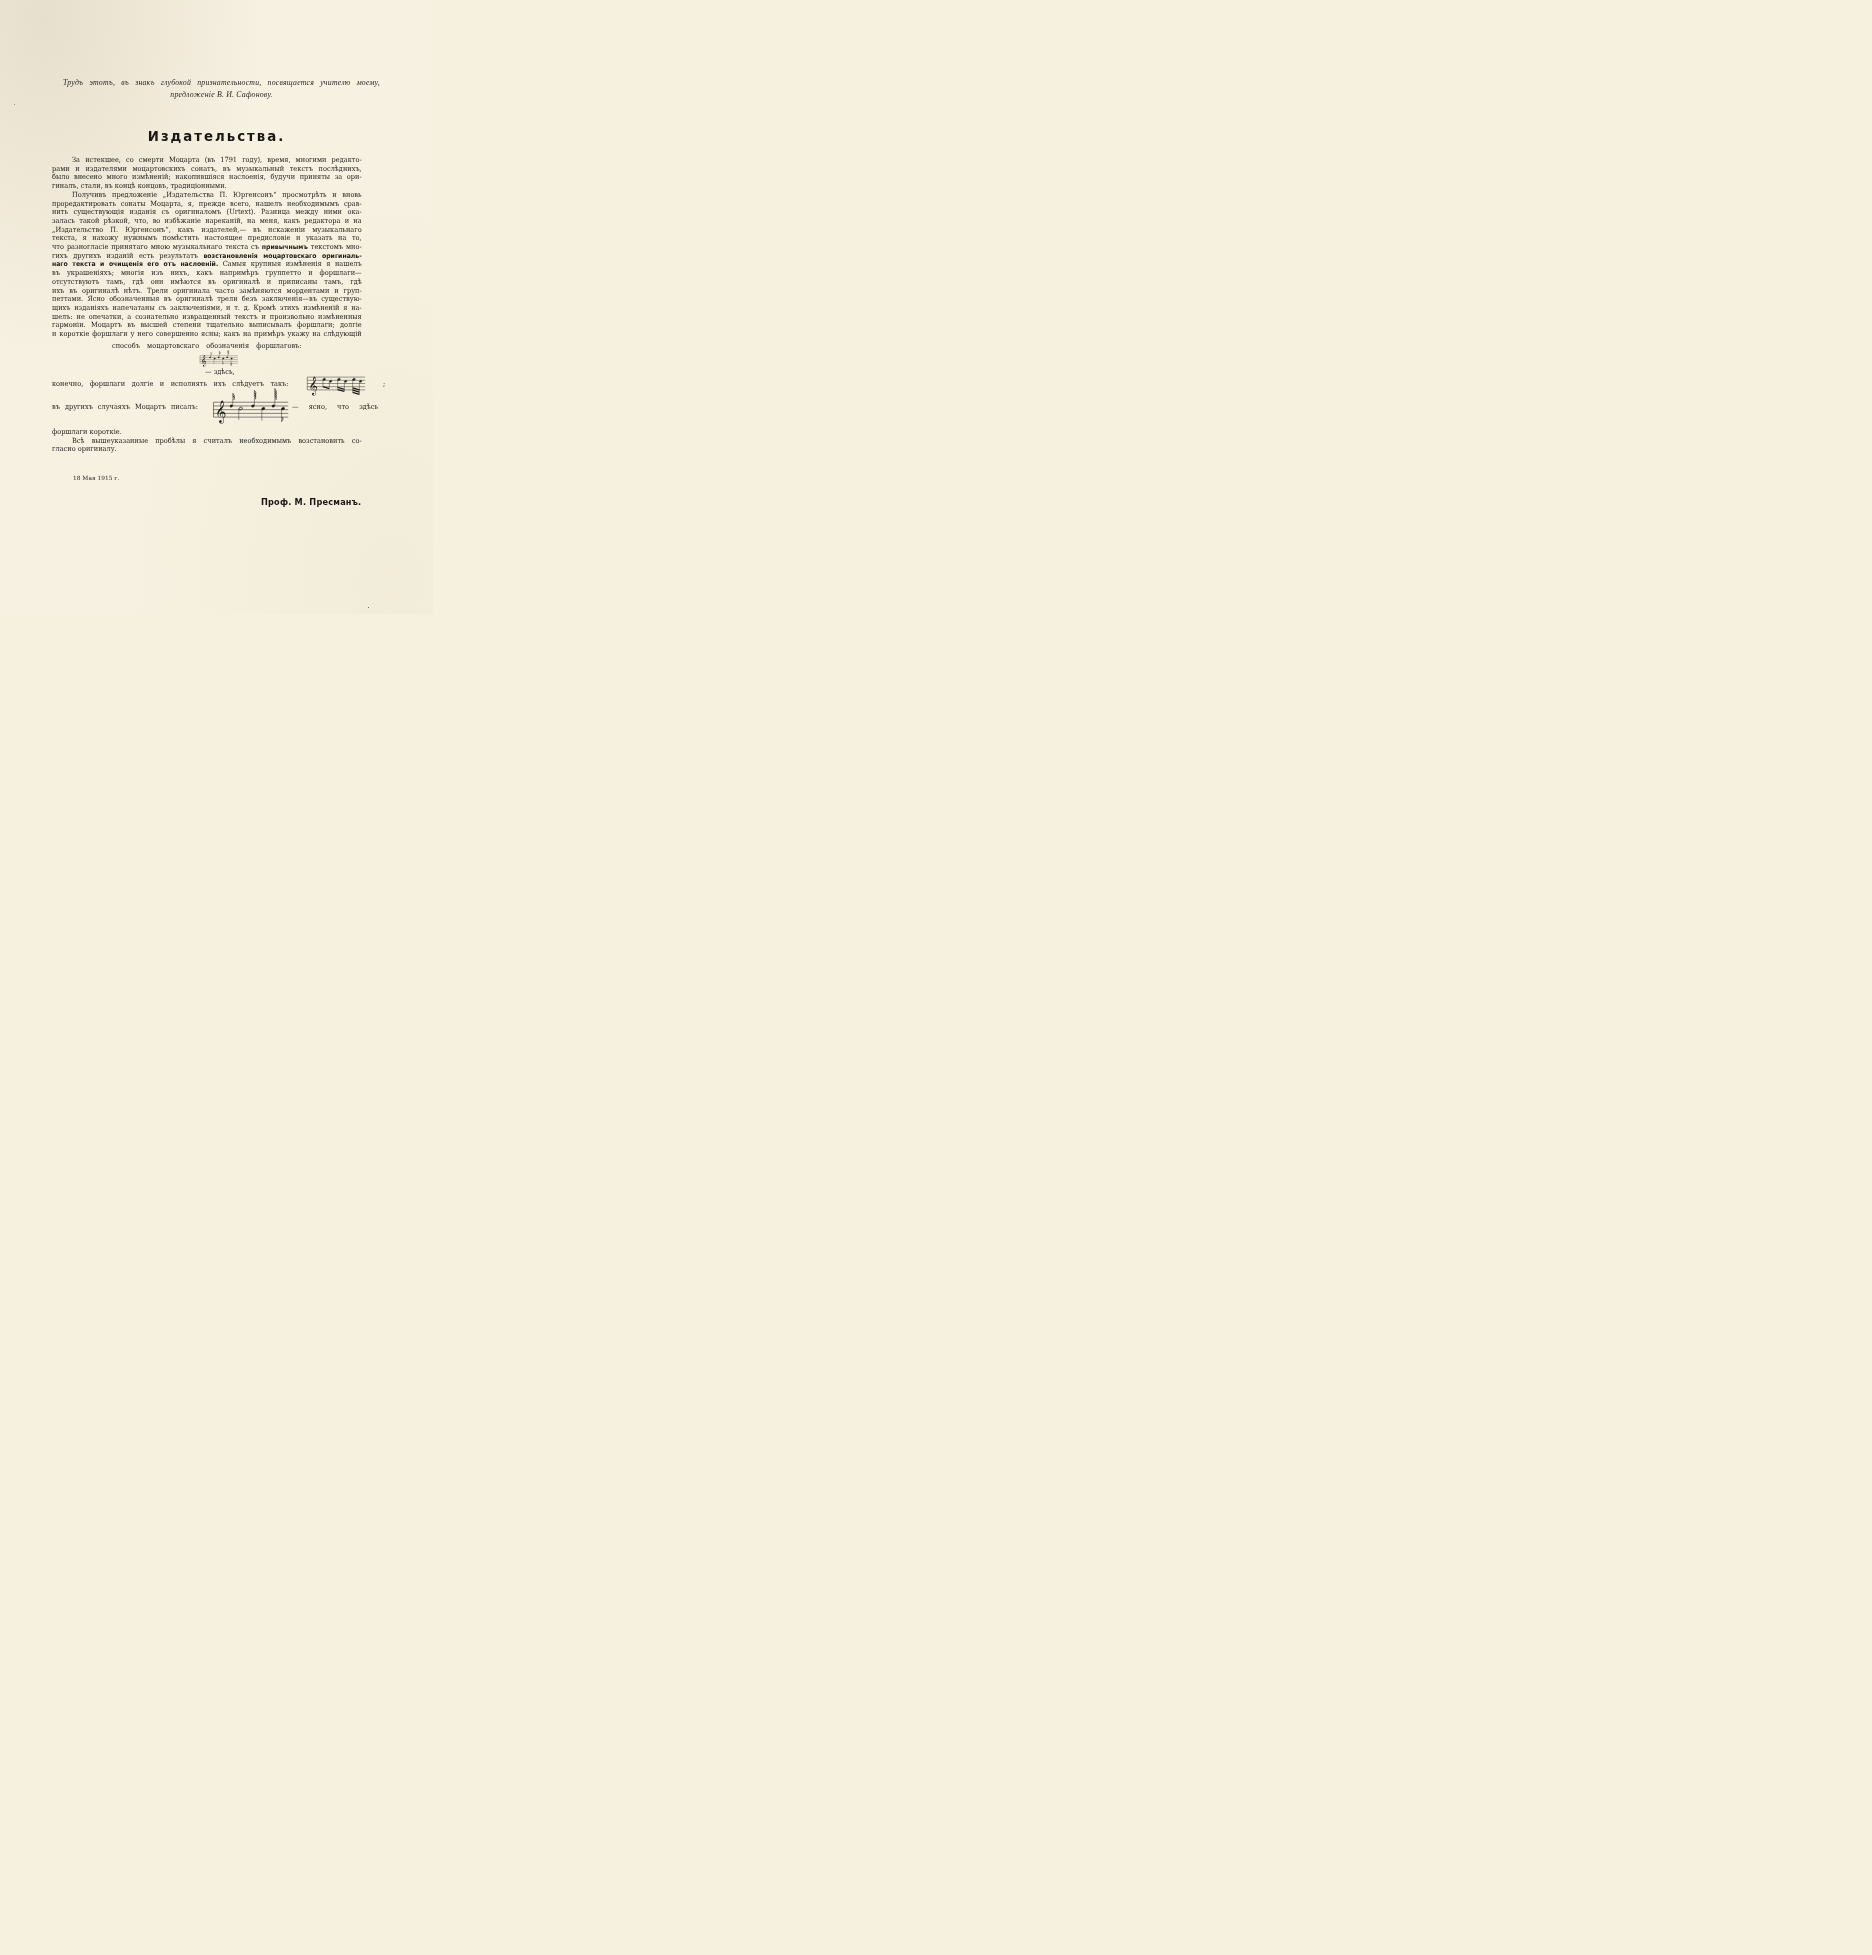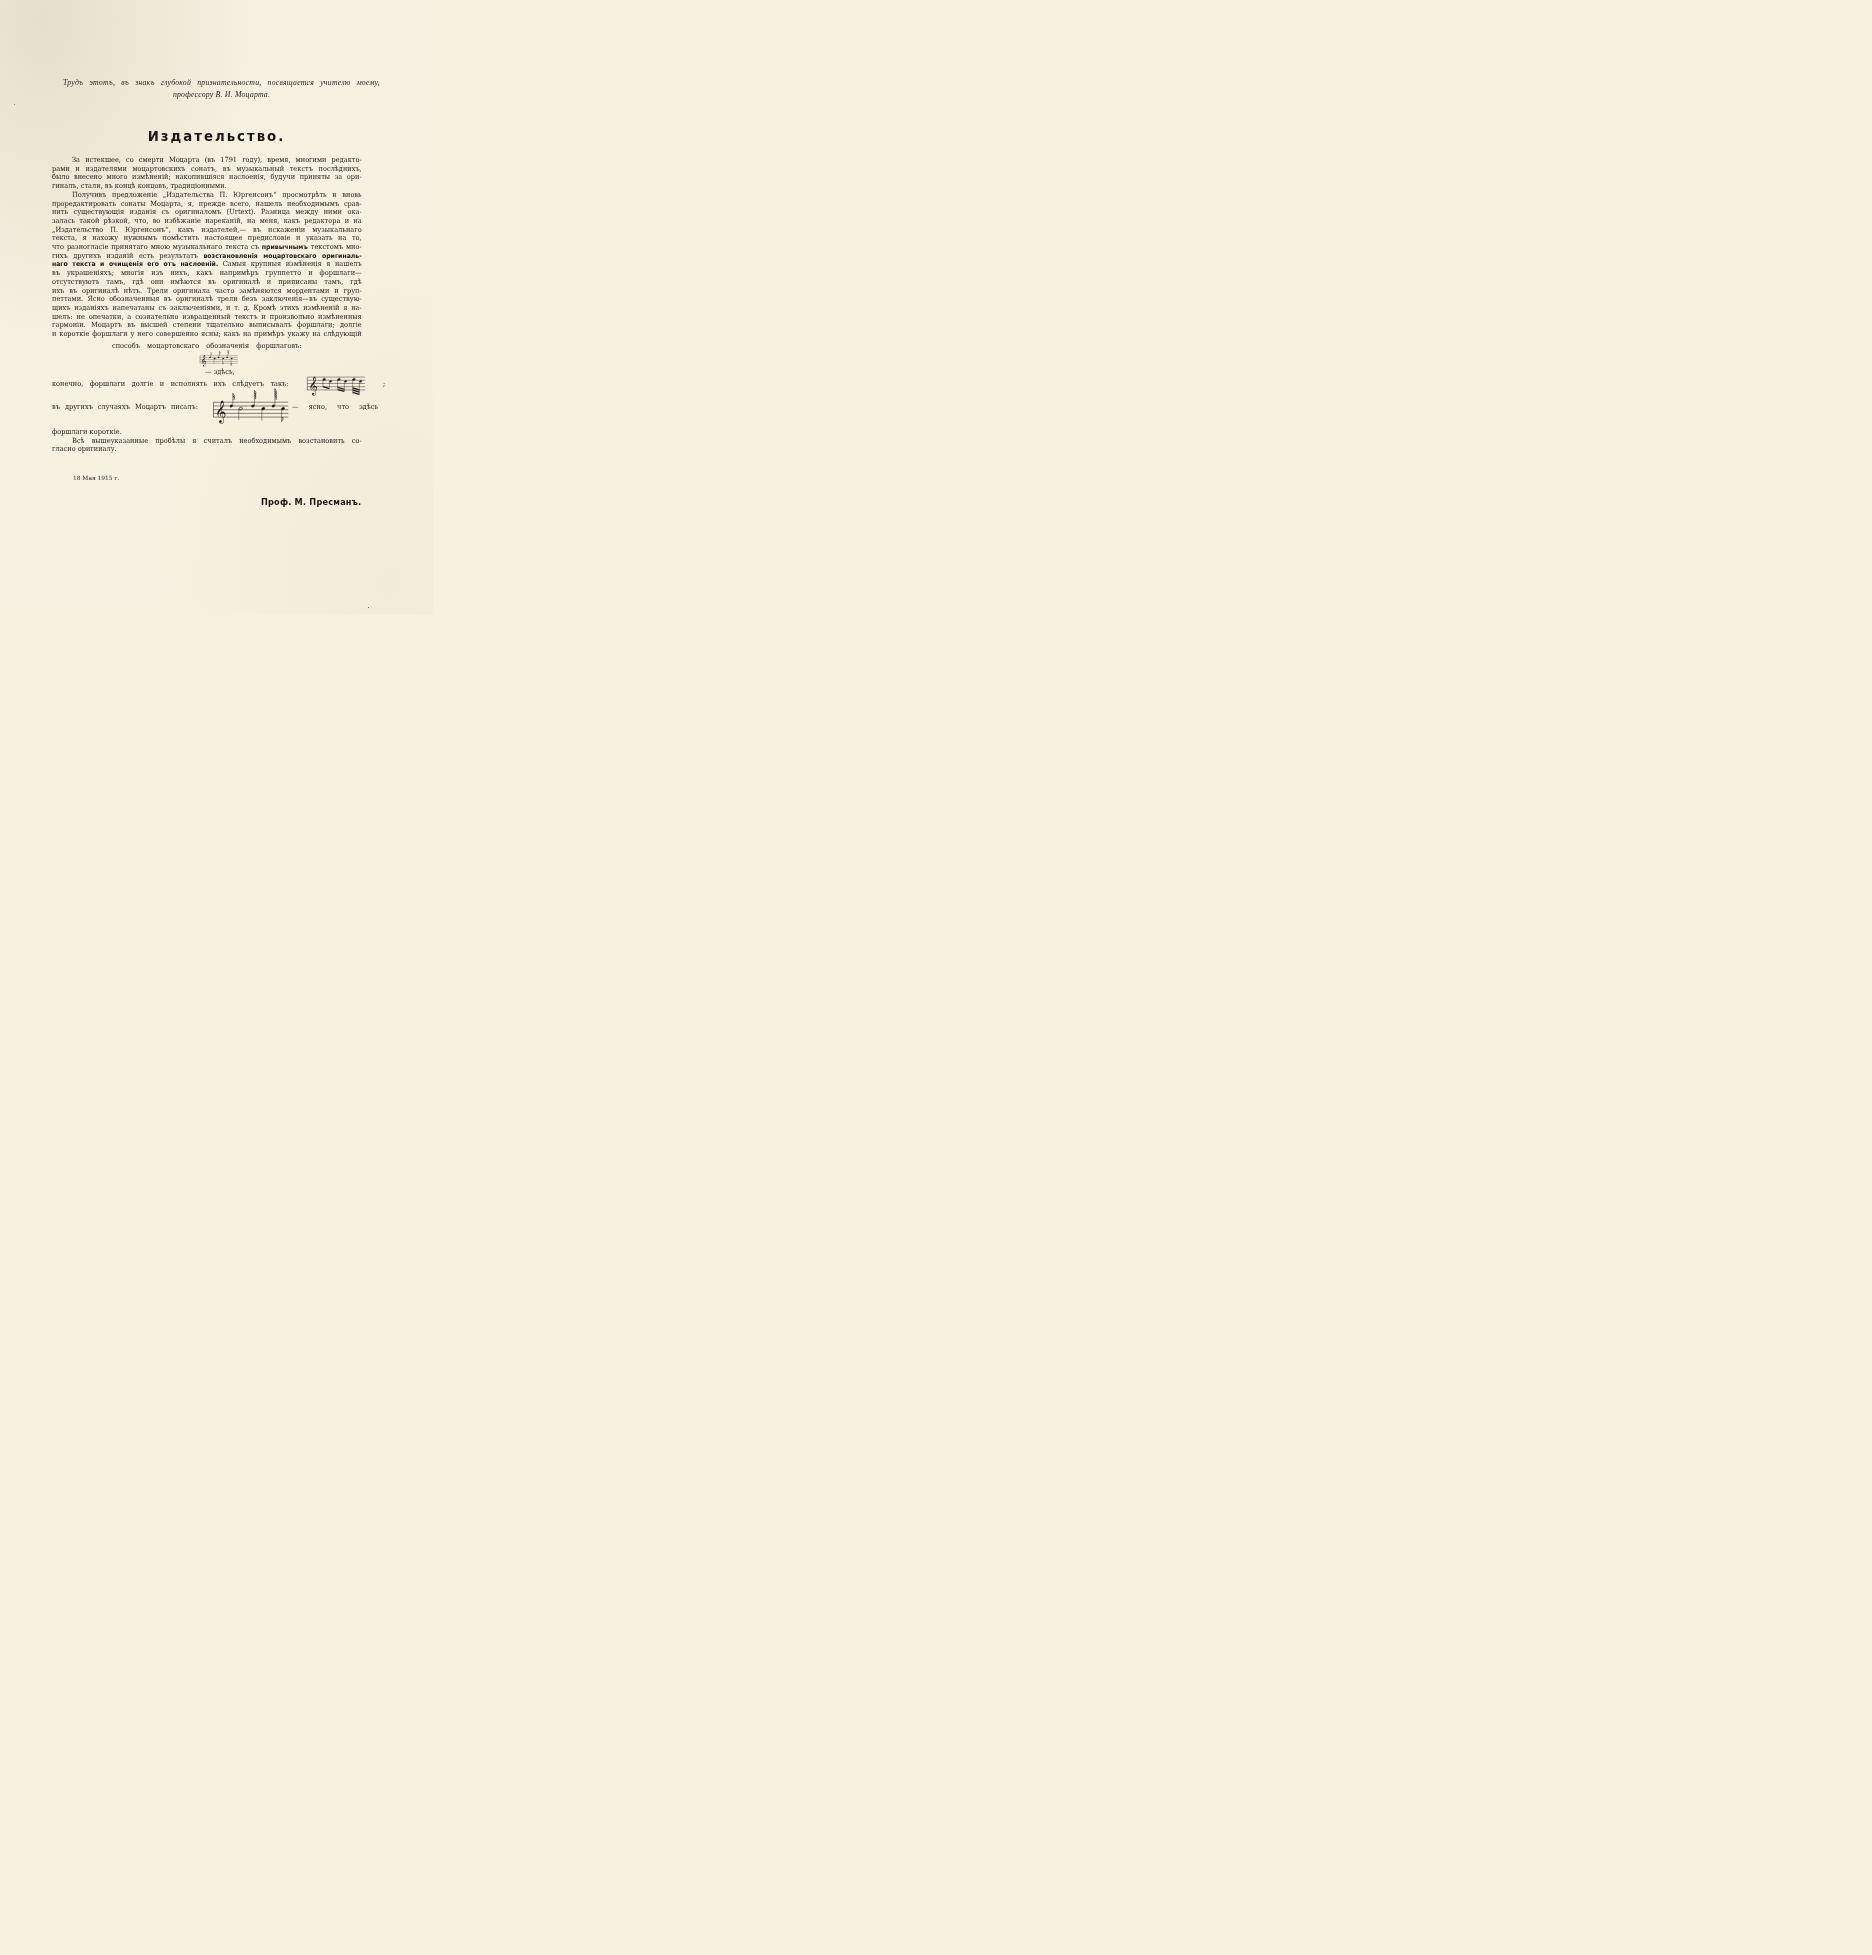--- a/index.html
+++ b/index.html
@@ -66,24 +66,24 @@
     }
     .speck { position: absolute; width: 1.2px; height: 1.2px; background: #222; border-radius: 0.4px; }
   </style>
 </head>
 <body>
 
 <div class="page">
 
   <div class="dedication">
     <span class="l1">Трудъ этотъ, въ знакъ глубокой признательности, посвящается учителю моему,</span>
-    <span>профессору В. И. Моцарта.</span>
-  </div>
-
-  <div class="title">Издательство.</div>
+    <span>предложеніе В. И. Сафонову.</span>
+  </div>
+
+  <div class="title">Издательства.</div>
 
   <div class="body block1">
     <p>
       <span class="line indent">За истекшее, со смерти Моцарта (въ 1791 году), время, многими редакто-</span>
       <span class="line">рами и издателями моцартовскихъ сонатъ, въ музыкальный текстъ послѣднихъ,</span>
       <span class="line">было внесено много измѣненій; накопившіяся наслоенія, будучи приняты за ори-</span>
       <span class="line last">гиналъ, стали, въ концѣ концовъ, традиціонными.</span>
     </p>
     <p>
       <span class="line indent">Получивъ предложеніе „Издательства П. Юргенсонъ“ просмотрѣть и вновь</span>

